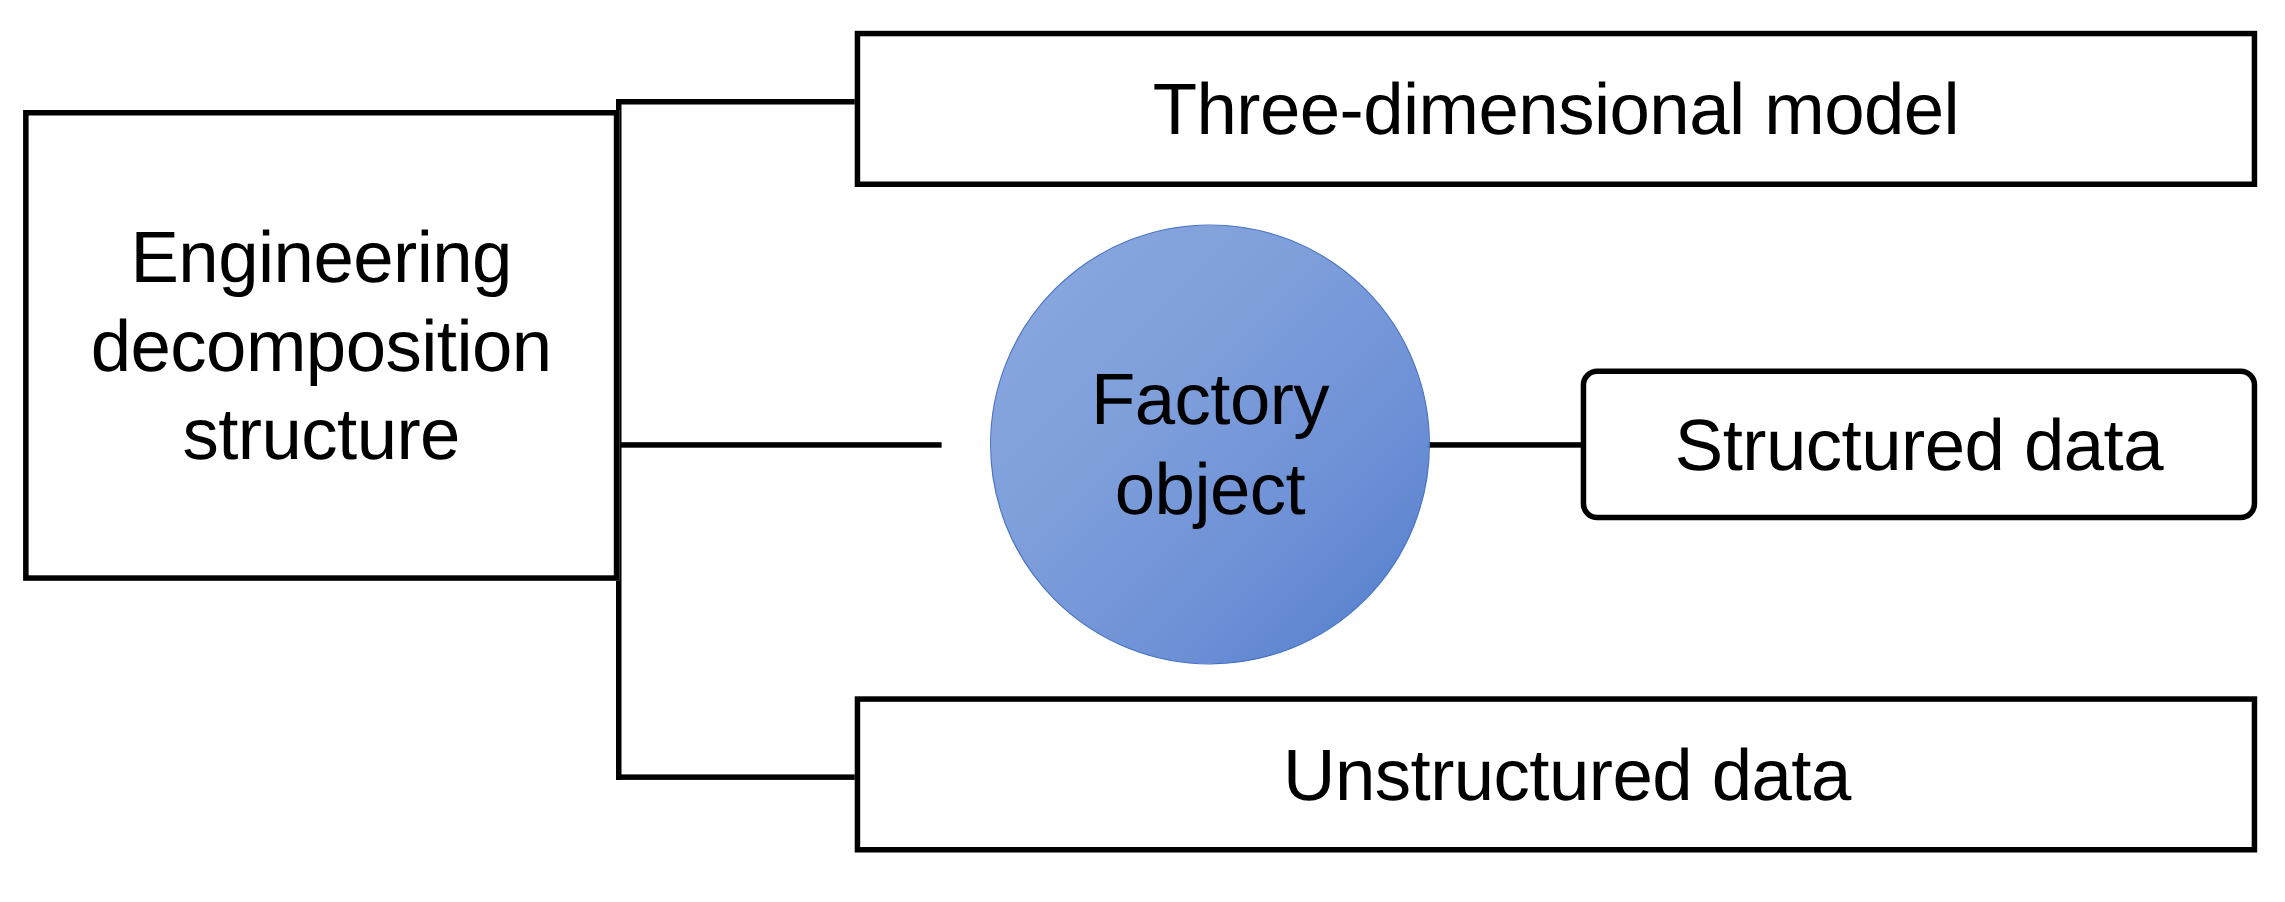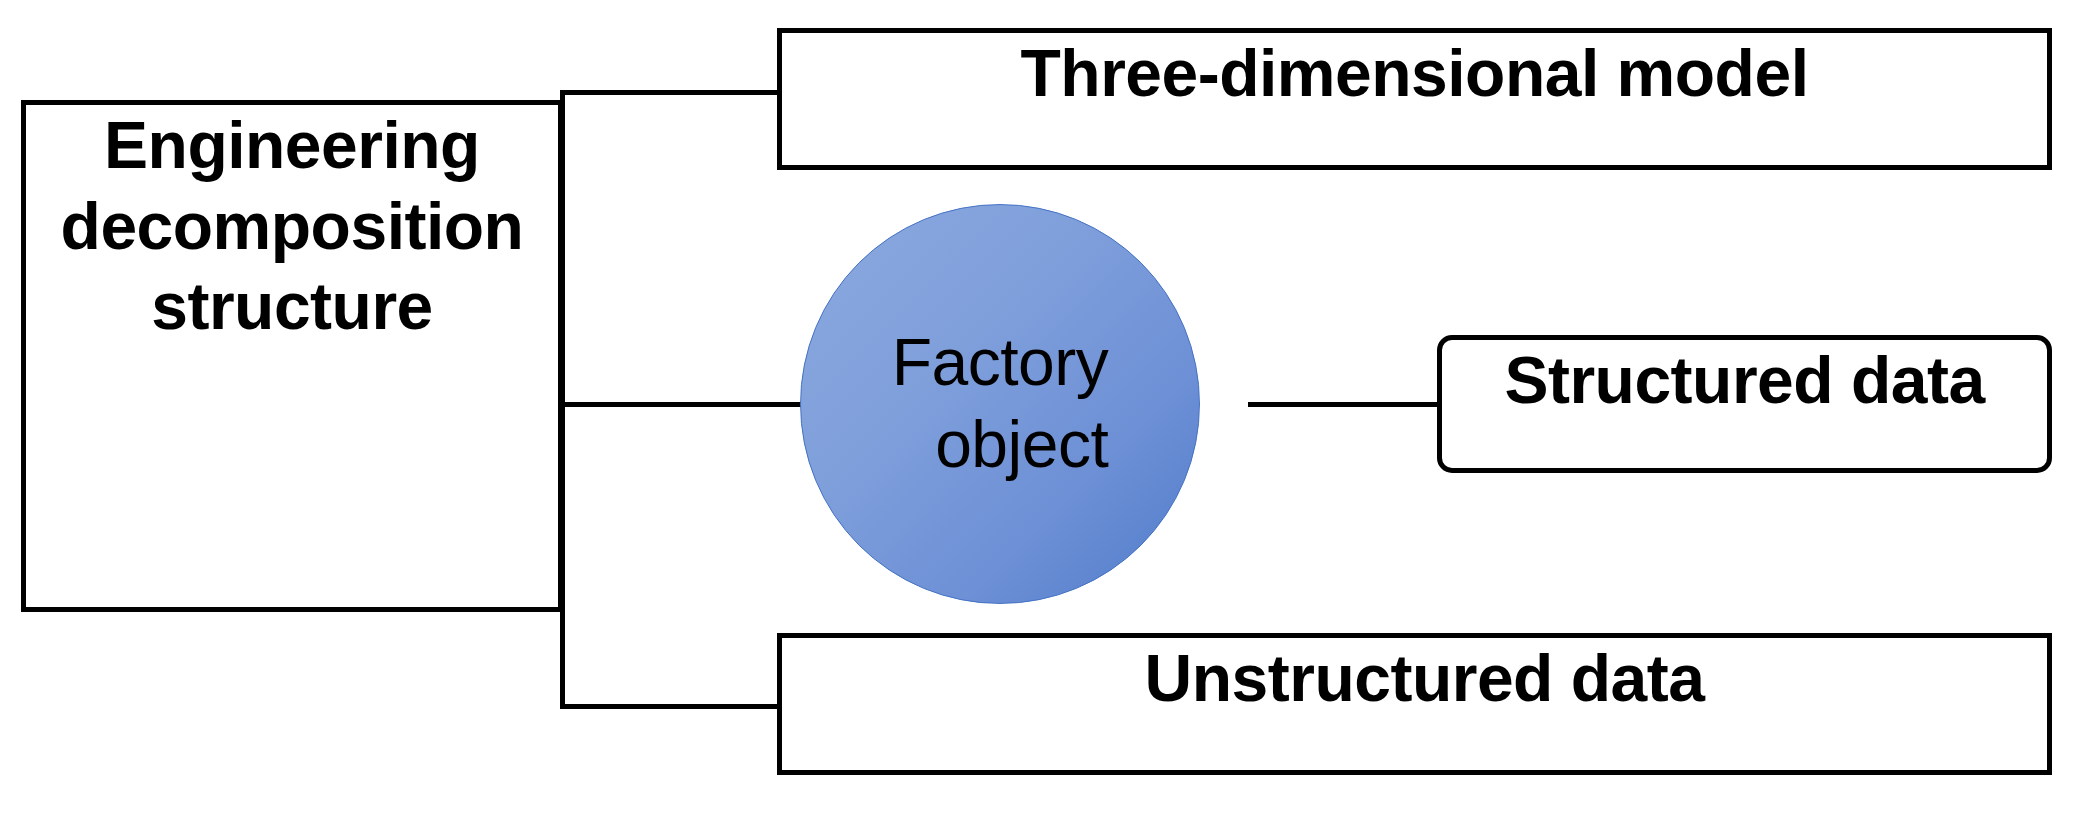--- a/index.html
+++ b/index.html
@@ -14,40 +14,39 @@
     background: #ffffff;
     font-family: "Liberation Sans", sans-serif;
     overflow: hidden;
   }
   .node-box {
     position: absolute;
     box-sizing: border-box;
     border: 5px solid #000000;
     background: #ffffff;
     display: flex;
-    align-items: flex-start;
+    align-items: center;
     justify-content: center;
     text-align: center;
     color: #000000;
     z-index: 3;
-    font-weight: bold;
   }
   .node-label {
     font-size: 66px;
     line-height: 1.22;
     letter-spacing: -0.5px;
     color: #000000;
     white-space: pre-line;
   }
   
   #box-eds {
     left: 21px;
     top: 100px;
     width: 542px;
-    height: 512px;
+    height: 428px;
   }
   #box-3d {
     left: 777px;
     top: 28px;
     width: 1275px;
     height: 142px;
   }
   #box-structured {
     left: 1437px;
     top: 335px;
@@ -58,32 +57,32 @@
   #box-unstructured {
     left: 777px;
     top: 633px;
     width: 1275px;
     height: 142px;
     padding-left: 20px;
   }
   
   #circle-factory {
     position: absolute;
-    left: 800px;
+    left: 900px;
     top: 204px;
     width: 400px;
     height: 400px;
     border-radius: 50%;
     background: linear-gradient(135deg, #8ba9df 0%, #7f9fdb 38%, #6d90d6 70%, #4f7bc9 100%);
     border: 1px solid #4472c4;
     box-sizing: border-box;
     display: flex;
     align-items: center;
     justify-content: center;
-    text-align: right;
+    text-align: center;
     z-index: 4;
   }
   #circle-factory .node-label {
     font-size: 66px;
     line-height: 1.24;
   }
   
   .connector {
     position: absolute;
     background: #000000;

